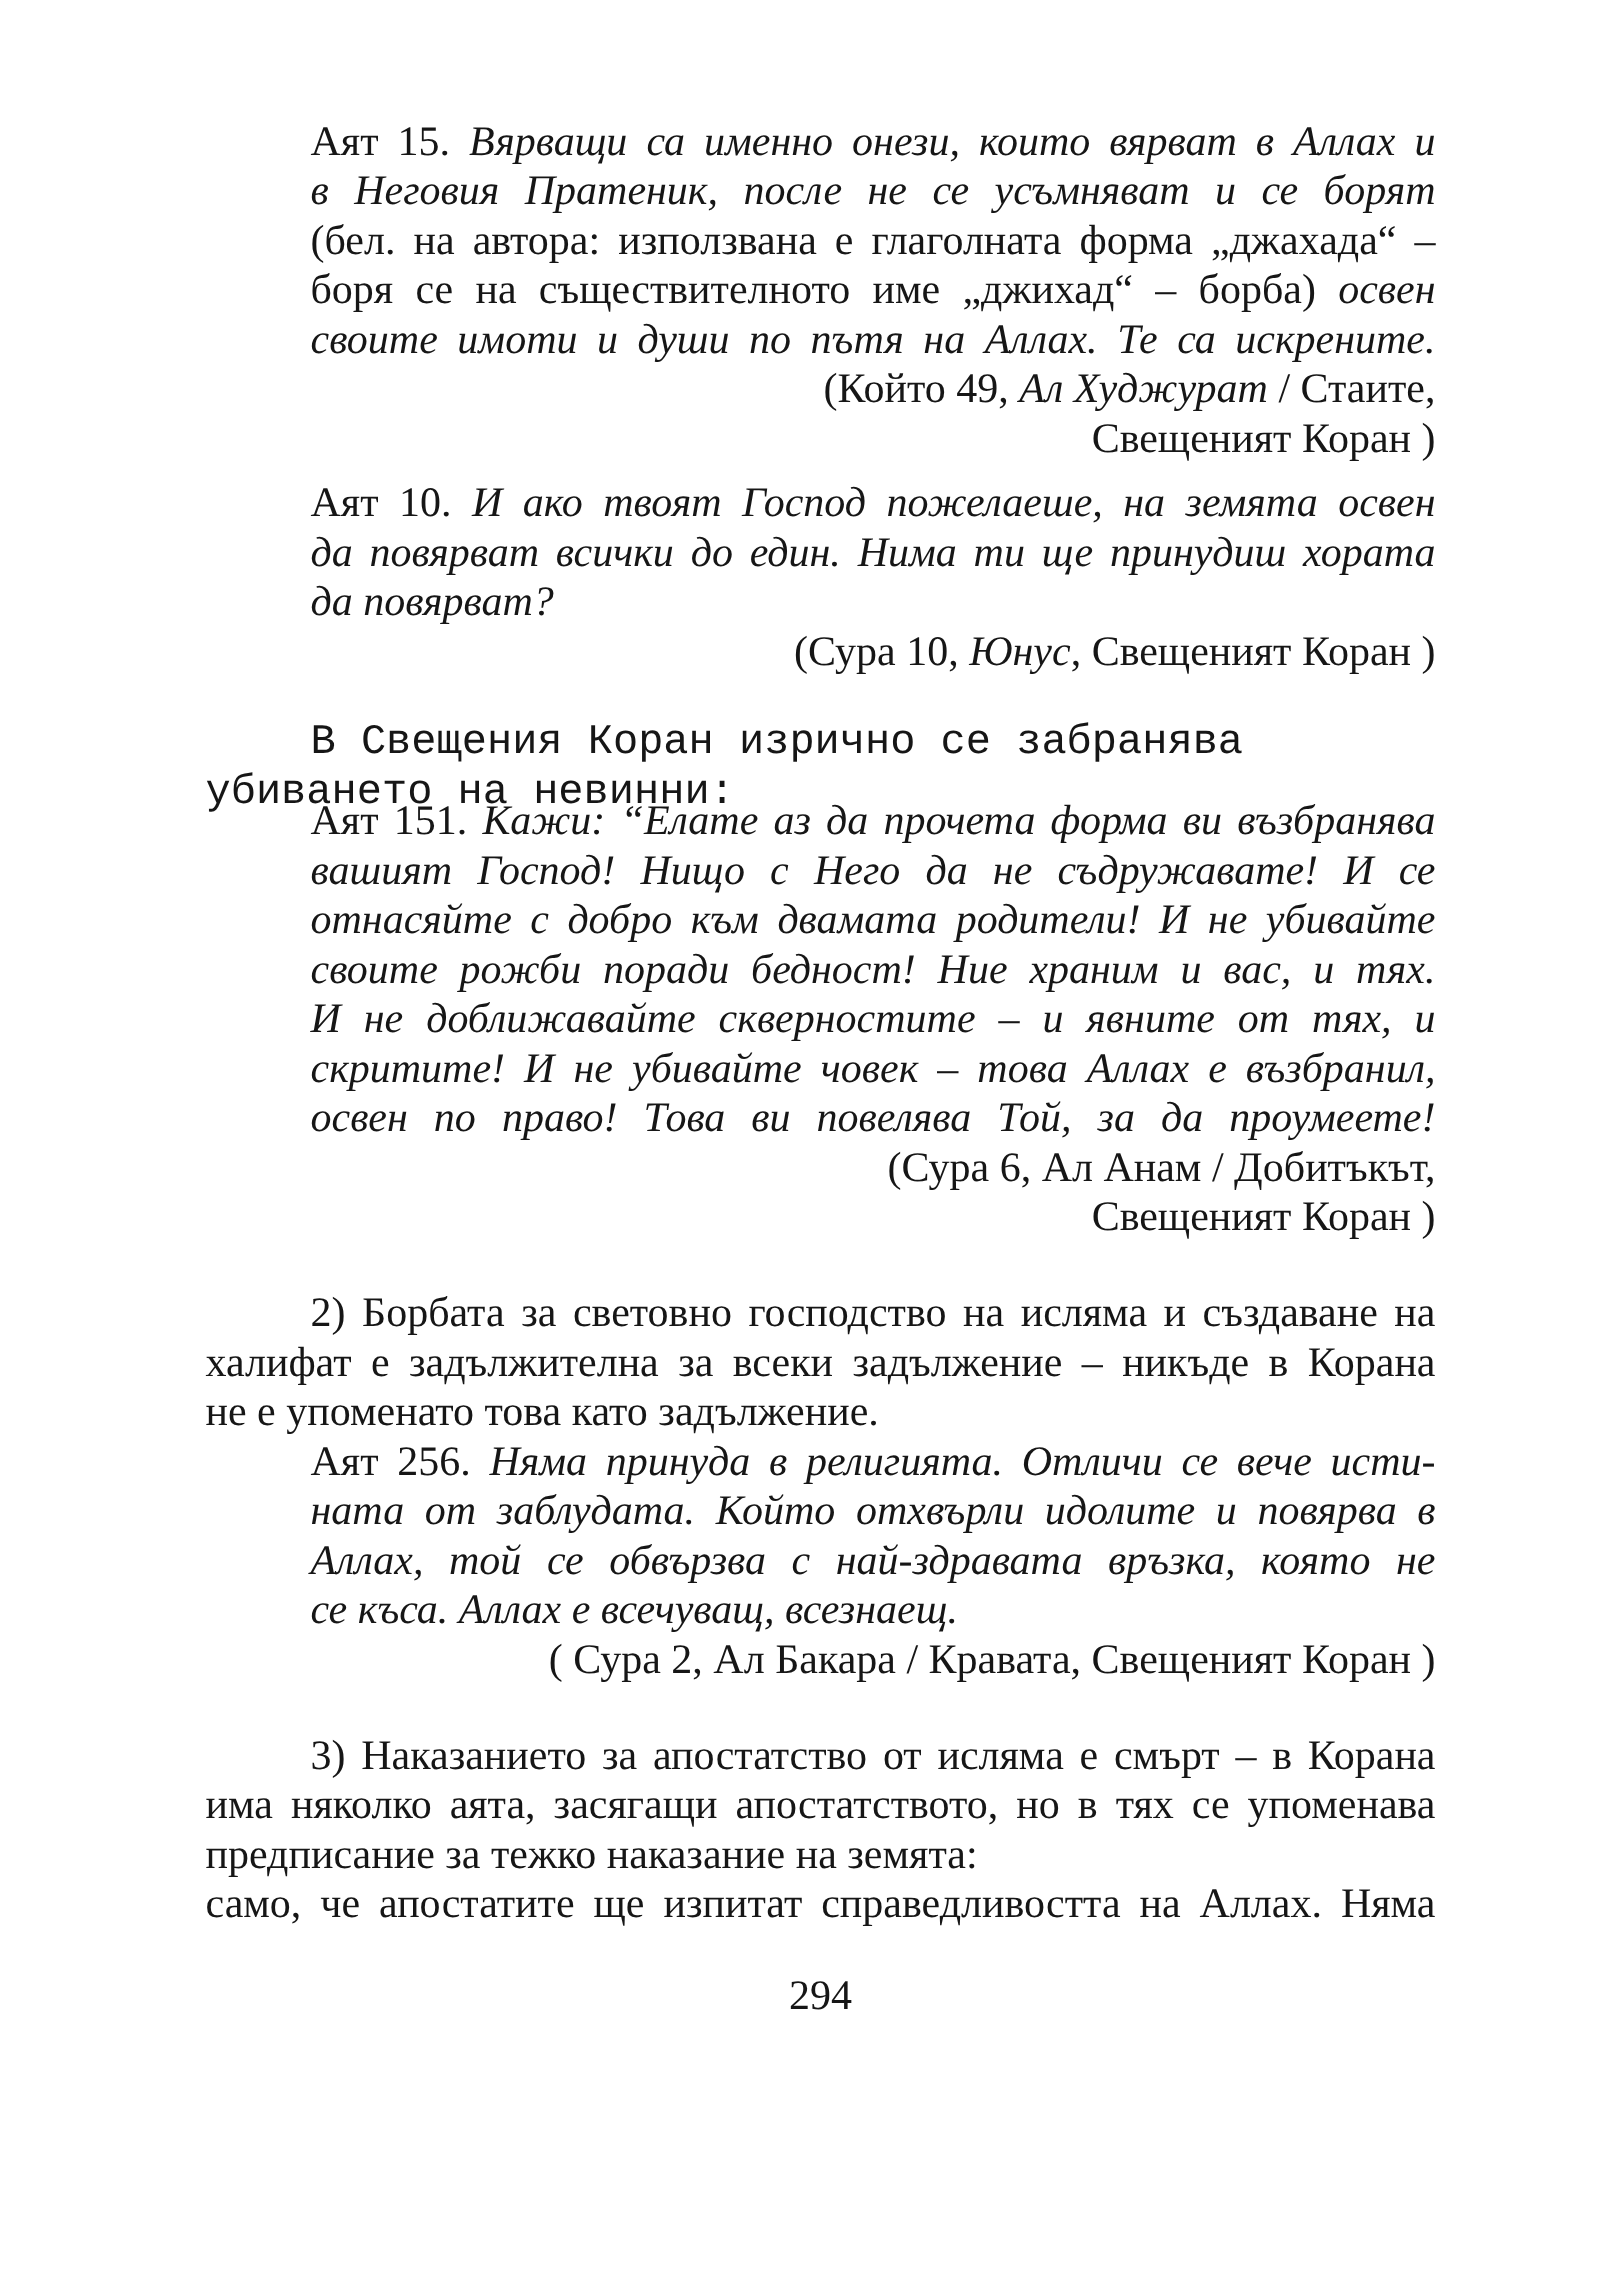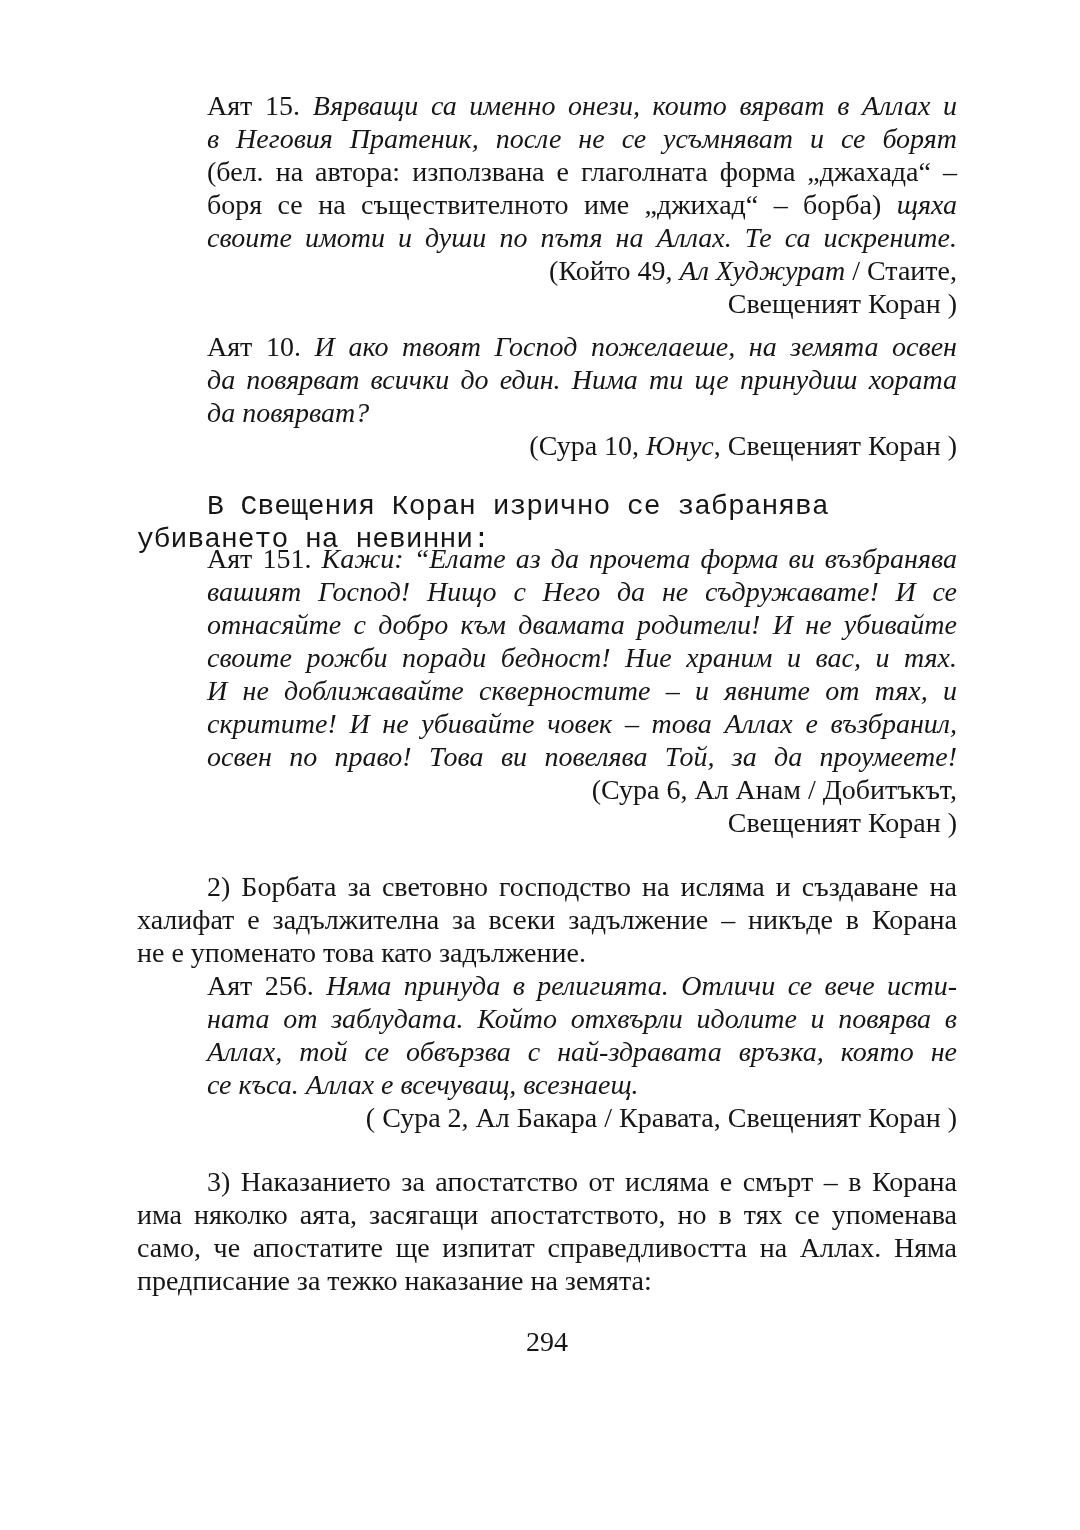--- a/index.html
+++ b/index.html
@@ -12,21 +12,21 @@
     width: 1080px;
     height: 1530px;
     background: #ffffff;
     overflow: hidden;
     font-family: "Liberation Serif", "DejaVu Serif", serif;
     color: #161616;
   }
   .text-col {
     position: absolute;
     left: 137px;
-    top: 16px;
+    top: 5px;
     width: 820px;
     padding-top: 73px;
     font-size: 28px;
   }
   .block { margin: 0; }
   
   .b1 { margin-top: 10px; }
   .b2 { margin-top: 28px; font-family: Liberation Mono, monospace; }
   .b3 { margin-top: 19px; }
   .b4 { margin-top: 31px; }
@@ -61,21 +61,21 @@
 <body>
 
 <div class="page">
   <div class="text-col">
 
     <div id="content-root">
         <div class="block b0 verse">
           <div class="line"><span>Аят 15. </span><span class="it">Вярващи са именно онези, които вярват в Аллах и</span></div>
           <div class="line"><span class="it">в Неговия Пратеник, после не се усъмняват и се борят</span></div>
           <div class="line"><span>(бел. на автора: използвана е глаголната форма „джахада“ –</span></div>
-          <div class="line"><span>боря се на съществителното име „джихад“ – борба) </span><span class="it">щяха</span></div>
+          <div class="line"><span>боря се на съществителното име „джихад“ – борба) </span><span class="it">освен</span></div>
           <div class="line"><span class="it">своите имоти и души по пътя на Аллах. Те са искрените.</span></div>
           <div class="line attrib"><span>(Който 49, </span><span class="it">Ал Худжурат</span><span> / Стаите,</span></div>
           <div class="line attrib"><span>Свещеният Коран )</span></div>
         </div>
         <div class="block b1 verse">
           <div class="line"><span>Аят 10. </span><span class="it">И ако твоят Господ пожелаеше, на земята освен</span></div>
           <div class="line"><span class="it">да повярват всички до един. Нима ти ще принудиш хората</span></div>
           <div class="line noj"><span class="it">да повярват?</span></div>
           <div class="line attrib"><span>(Сура 10, </span><span class="it">Юнус</span><span>, Свещеният Коран )</span></div>
         </div>
@@ -101,19 +101,19 @@
         <div class="block b5 verse">
           <div class="line"><span>Аят 256. </span><span class="it">Няма принуда в религията. Отличи се вече исти-</span></div>
           <div class="line"><span class="it">ната от заблудата. Който отхвърли идолите и повярва в</span></div>
           <div class="line"><span class="it">Аллах, той се обвързва с най-здравата връзка, която не</span></div>
           <div class="line noj"><span class="it">се къса. Аллах е всечуващ, всезнаещ.</span></div>
           <div class="line attrib"><span>( Сура 2, Ал Бакара / Кравата, Свещеният Коран )</span></div>
         </div>
         <div class="block b6 para">
           <div class="line indent"><span>3) Наказанието за апостатство от исляма е смърт – в Корана</span></div>
           <div class="line"><span>има няколко аята, засягащи апостатството, но в тях се упоменава</span></div>
+          <div class="line noj"><span>предписание за тежко наказание на земята:</span></div>
           <div class="line"><span>само, че апостатите ще изпитат справедливостта на Аллах. Няма</span></div>
-          <div class="line noj"><span>предписание за тежко наказание на земята:</span></div>
         </div>
       </div>
     <div class="page-number">294</div>
   </div>
 </div>
 
 </body></html>

